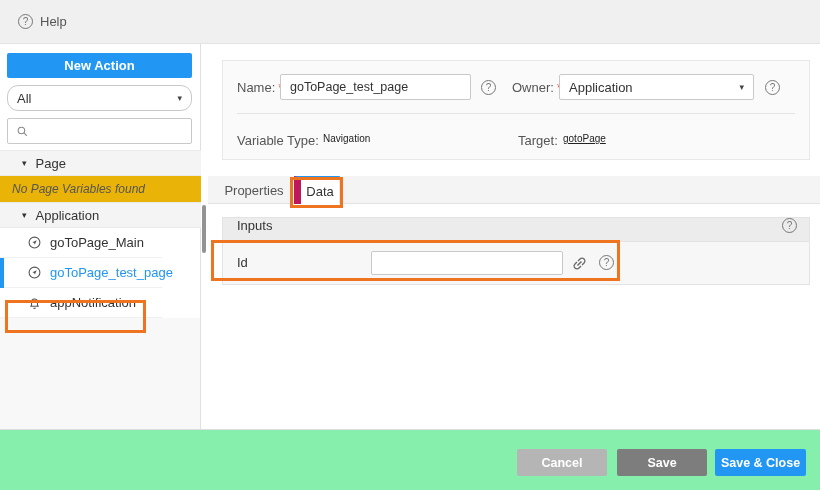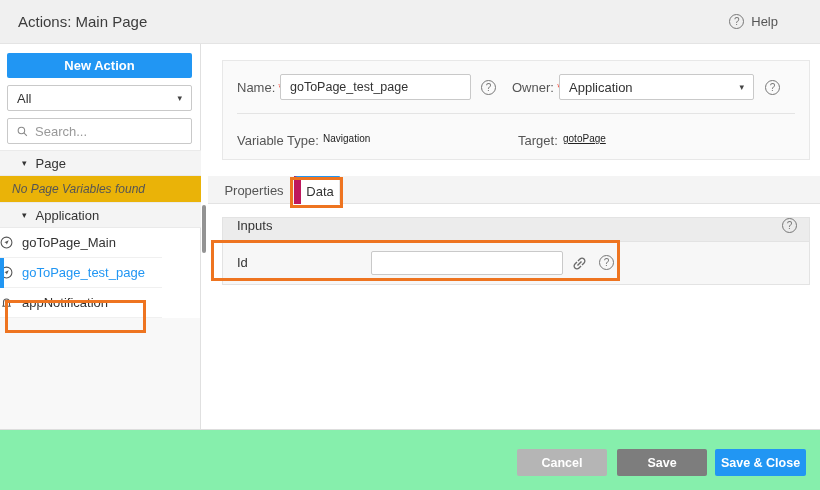--- a/index.html
+++ b/index.html
@@ -35,21 +35,21 @@
     background:#2196f3; color:#fff; font-size:13px; font-weight:bold;
     border:none; border-radius:2px; cursor:pointer;
     display:flex; align-items:center; justify-content:center;
     font-family:"Liberation Sans", sans-serif;
   }
   .select-box {
     background:#fff; border:1px solid #c9c9c9; border-radius:2px;
     display:flex; align-items:center; justify-content:space-between;
     padding:0 9px; font-size:13px; color:#333; cursor:pointer;
   }
-  .sidebar-filter { position:absolute; left:7px; top:41px; width:185px; height:26px; }
+  .sidebar-filter { position:absolute; left:7px; top:41px; width:185px; height:26px;border-radius:11px; }
   .caret { font-size:9px; color:#444; line-height:1; }
   .search-box {
     position:absolute; left:7px; top:74px; width:185px; height:26px;
     background:#fff; border:1px solid #c9c9c9; border-radius:2px;
     display:flex; align-items:center; gap:6px; padding:0 8px;
   }
   .search-box input {
     border:none; outline:none; flex:1; font-size:13px; color:#333;
     font-family:"Liberation Sans", sans-serif; background:transparent; min-width:0;
   }
@@ -63,21 +63,21 @@
   }
   .tree-caret { font-size:9px; color:#333; line-height:1; }
   .tree-empty {
     position:absolute; left:0; top:132px; width:201px; height:26px;
     background:#eab308; display:flex; align-items:center; padding-left:12px;
     font-size:12px; font-style:italic; color:#555;
   }
   .tree-item {
     position:absolute; left:0; width:162px; height:30px;
     background:#fff; border-bottom:1px solid #f0f0f0;
-    display:flex; align-items:center; gap:9px; padding-left:0;
+    display:flex; align-items:center; gap:9px; padding-left:28px;
     font-size:13px; color:#333; cursor:pointer;
   }
   .tree-item.selected { color:#2196f3; }
   .sel-bar { position:absolute; left:0; top:0; width:4px; height:30px; background:#2196f3; }
   .sidebar-filler {
     position:absolute; left:0; top:274px; width:200px; height:111px; background:#f8f8f8;
   }
   .scroll-thumb {
     position:absolute; left:202px; top:205px; width:4px; height:48px;
     background:#939393; border-radius:2px; z-index:5; cursor:pointer;
@@ -150,21 +150,20 @@
   .btn-cancel { left:517px; width:90px; background:#b5b5b5; }
   .btn-save { left:617px; width:90px; background:#7d7d7d; }
   .btn-save-close { left:715px; width:91px; background:#2196f3; }
 
   svg { display:block; }
 </style>
 </head>
 <body>
 
 <div class="app-header">
-  <div class="app-title">Actions: Main Page</div>
   <div class="help-wrap">
     <span class="qcircle">?</span>
     <span>Help</span>
   </div>
 </div>
 
 <div class="sidebar">
   <button class="btn-new-action">New Action</button>
 
   <div class="select-box sidebar-filter">
@@ -172,21 +171,20 @@
     <span class="caret">▾</span>
   </div>
 
   <div class="search-box">
     <span>
       <svg viewBox="0 0 24 24" width="13" height="13" fill="none" stroke="#8a8a8a" stroke-width="2">
         <circle cx="10" cy="10" r="6"></circle>
         <line x1="14.7" y1="14.7" x2="20" y2="20"></line>
       </svg>
     </span>
-    <input type="text" placeholder="Search..." style="">
   </div>
 
   <div class="tree-header" style="top:106px;">
     <span class="tree-caret">▾</span>
     <span>Page</span>
   </div>
 
   <div class="tree-empty">No Page Variables found</div>
 
   <div class="tree-header" style="top:158px;">

